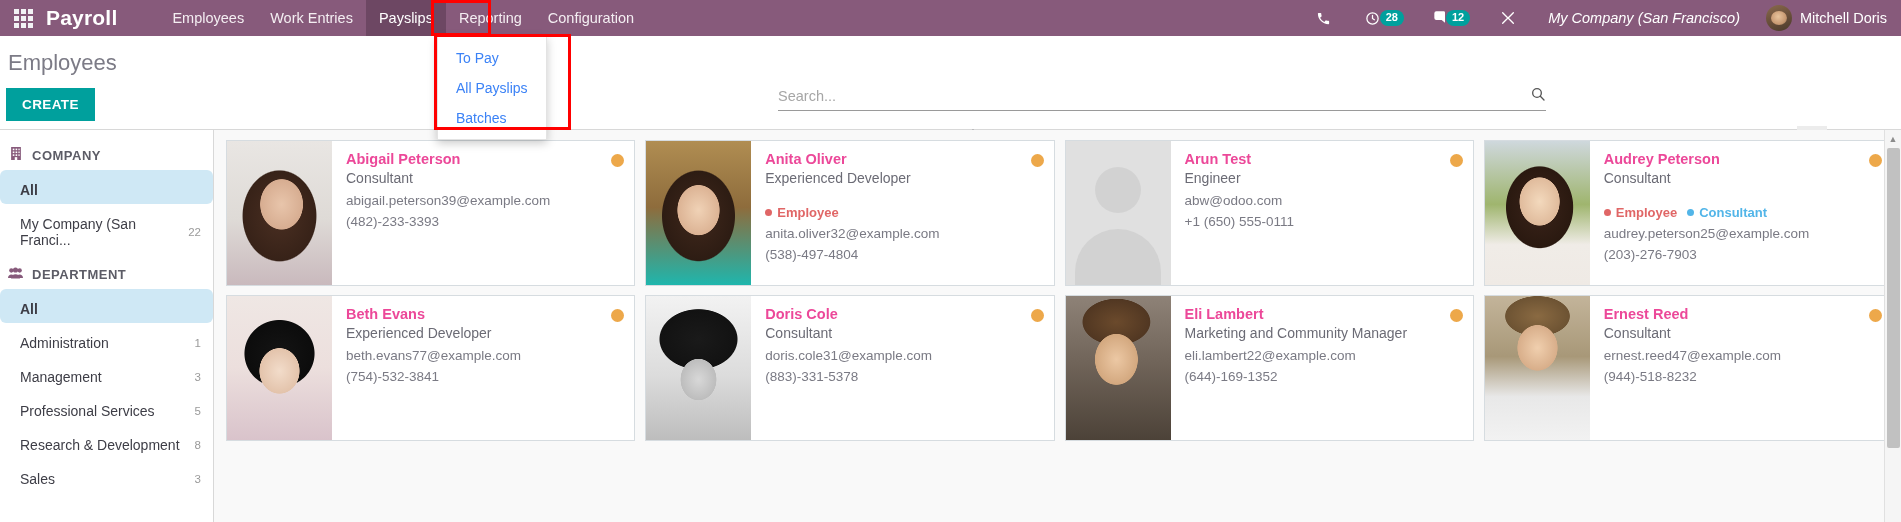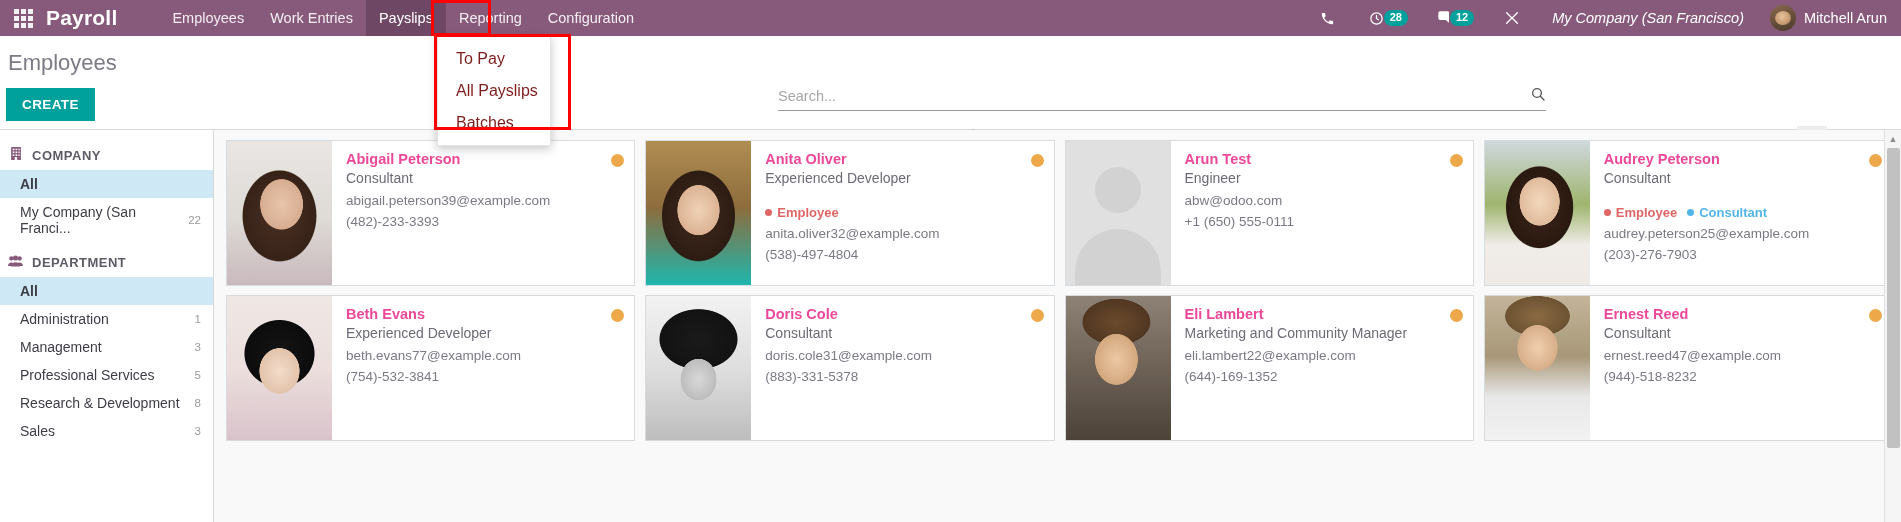--- a/index.html
+++ b/index.html
@@ -90,21 +90,21 @@
     top: 36px; left: 437px;
     background: #fff;
     min-width: 110px;
     box-shadow: 0 3px 9px rgba(0,0,0,.22);
     border: 1px solid #e3e3e3;
     padding: 6px 0;
     z-index: 60;
   }
   .dropdown .ditem {
     padding: 7px 12px 7px 18px;
-    font-size: 16px; color: #7f1d1d;
+    font-size: 14px; color: #3b82f6;
     white-space: nowrap; cursor: pointer;
   }
 
   
   .anno {
     position: absolute;
     border: 3px solid #ff0000;
     pointer-events: none;
     z-index: 90;
   }
@@ -181,23 +181,24 @@
   }
   .sec-head {
     display: flex; align-items: center; gap: 9px;
     padding: 7px 10px 7px 8px;
     font-size: 13px; font-weight: bold; color: #5c5c66;
     letter-spacing: .5px;
   }
   .sec-head .sico { color: #875a7b; font-size: 13px; width: 15px; text-align:center;}
   .side-item {
     display: flex; align-items: center;
-    padding: 6px 12px 6px 20px;
+    padding: 12px 12px 6px 20px;
     font-size: 14px; color: #3d3d46;
     cursor: pointer;
+    border-radius: 6px;
   }
   .side-item.sel { background: #cfe8f5; font-weight: bold; }
   .side-item .cnt { margin-left: auto; font-size: 11.5px; color: #9a9a9a; font-weight: normal; }
 
   .content {
     flex: 1;
     background: #f9f9f9;
     padding: 10px 8px 0 12px;
     position: relative;
     overflow: hidden;
@@ -337,21 +338,21 @@
       <span class="badge">12</span>
     </div>
     <div class="nav-ico">
       <svg width="16" height="16" viewBox="0 0 24 24" fill="none" stroke="#fff" stroke-width="2" stroke-linecap="round">
           <path d="M4 4l7.5 7.5M20 4l-7.5 7.5M4 20l7.5-7.5M20 20l-7.5-7.5"></path>
         </svg>
     </div>
     <div class="company-name">My Company (San Francisco)</div>
     <div class="user-box">
       <span class="avatar"></span>
-      <span class="user-name">Mitchell Arun</span>
+      <span class="user-name">Mitchell Doris</span>
     </div>
   </div>
 </div>
 
 <div class="dropdown">
   <div class="ditem">To Pay</div>
   <div class="ditem">All Payslips</div>
   <div class="ditem">Batches</div>
 </div>
 

